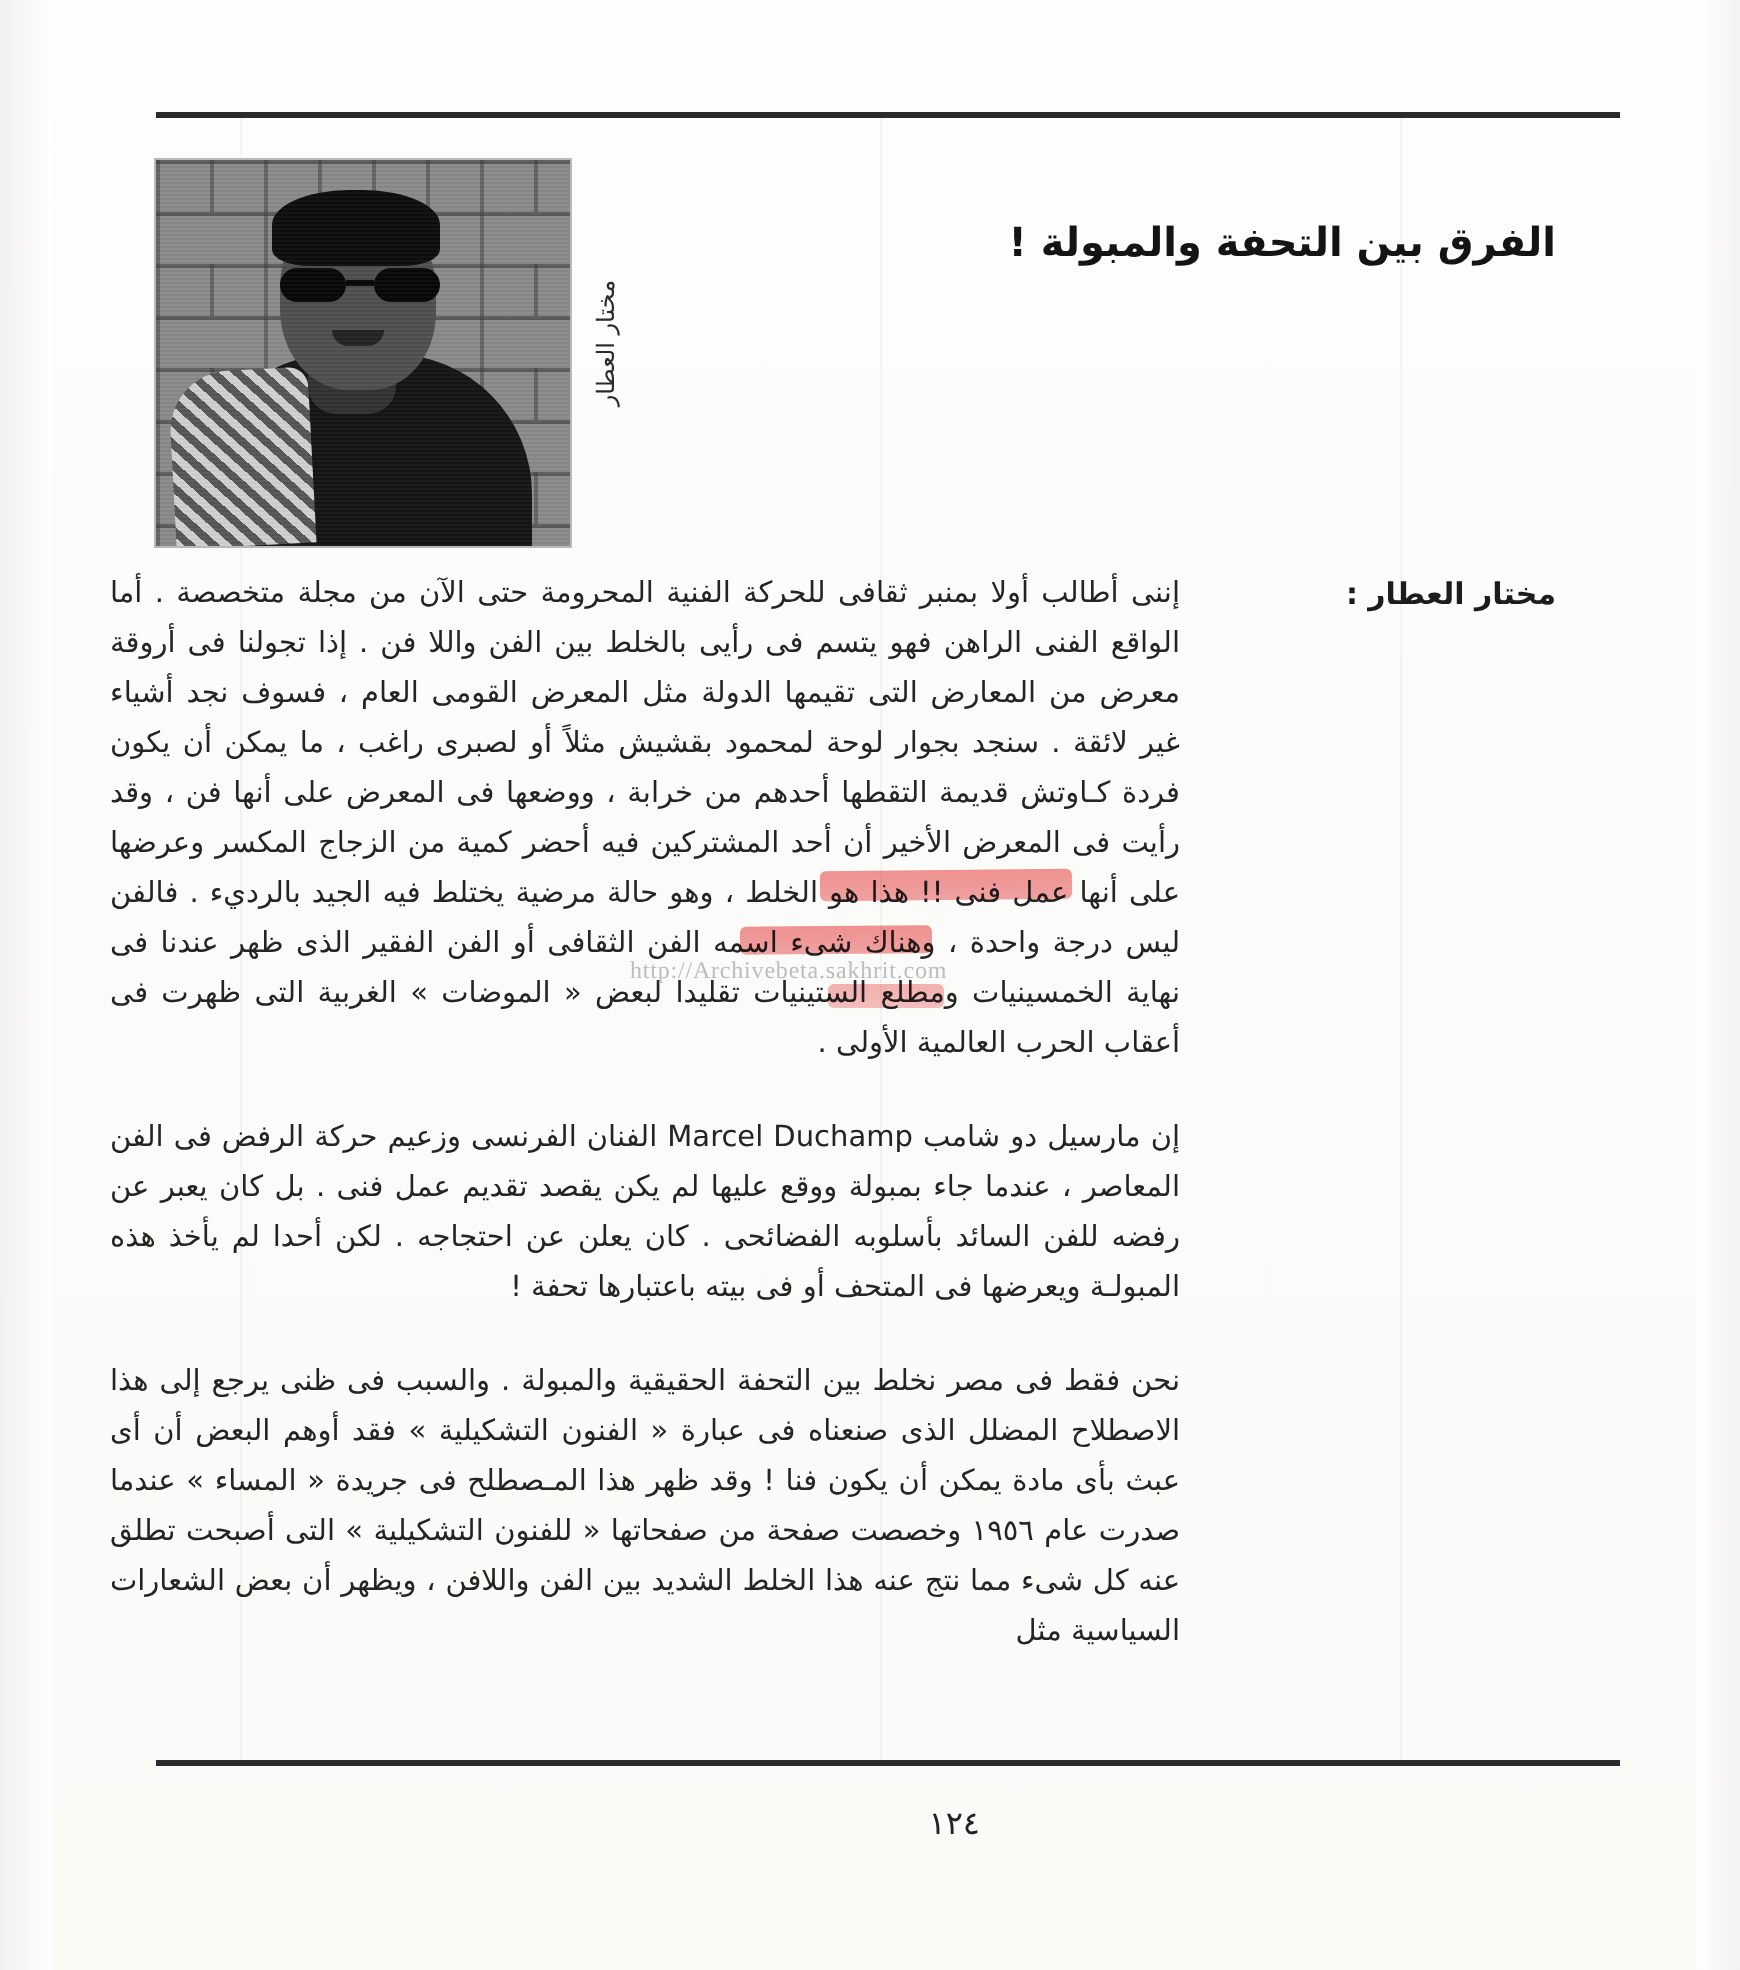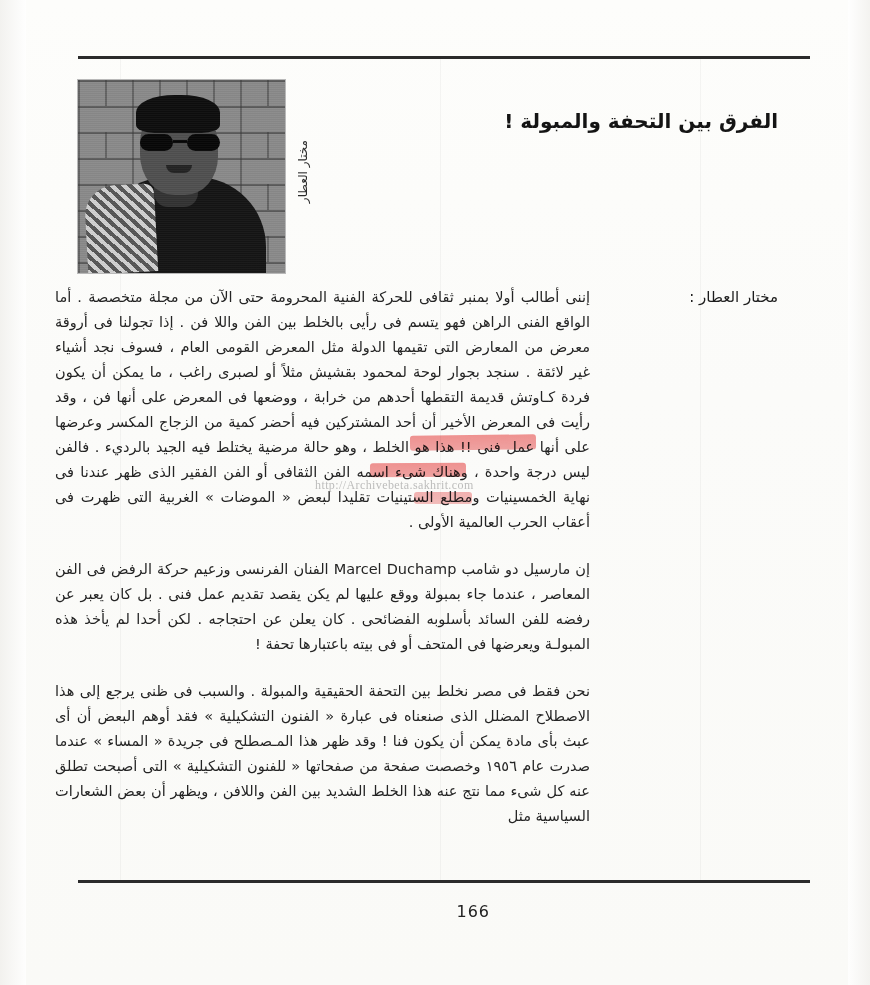--- a/index.html
+++ b/index.html
@@ -189,21 +189,21 @@
     letter-spacing: 1px;
     direction: rtl;
   }
 
   
   .byline {
     position: absolute;
     right: 92px;
     top: 288px;
     font-size: 15px;
-    font-weight: normal;
+    font-weight: bold;
     color: #1c1c1c;
     direction: rtl;
   }
 
   
   .body-col {
     position: absolute;
     right: 280px;
     top: 285px;
     width: 535px;
@@ -318,15 +318,15 @@
   <div class="marker m1"></div>
   <div class="marker m2"></div>
   <div class="marker m3"></div>
 
   <div class="watermark">
     <div class="small">http://Archivebeta.sakhrit.com</div>
   </div>
 
   <div class="rule-bottom"></div>
 
-  <div class="page-number">166</div>
+  <div class="page-number">١٢٤</div>
 
 </div>
 
 </body></html>

